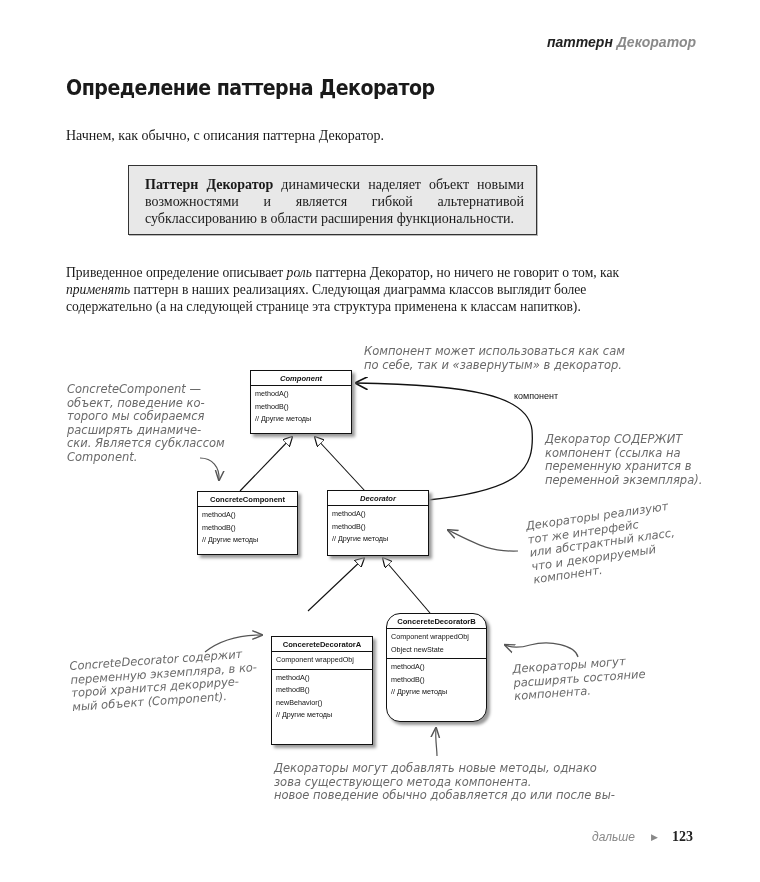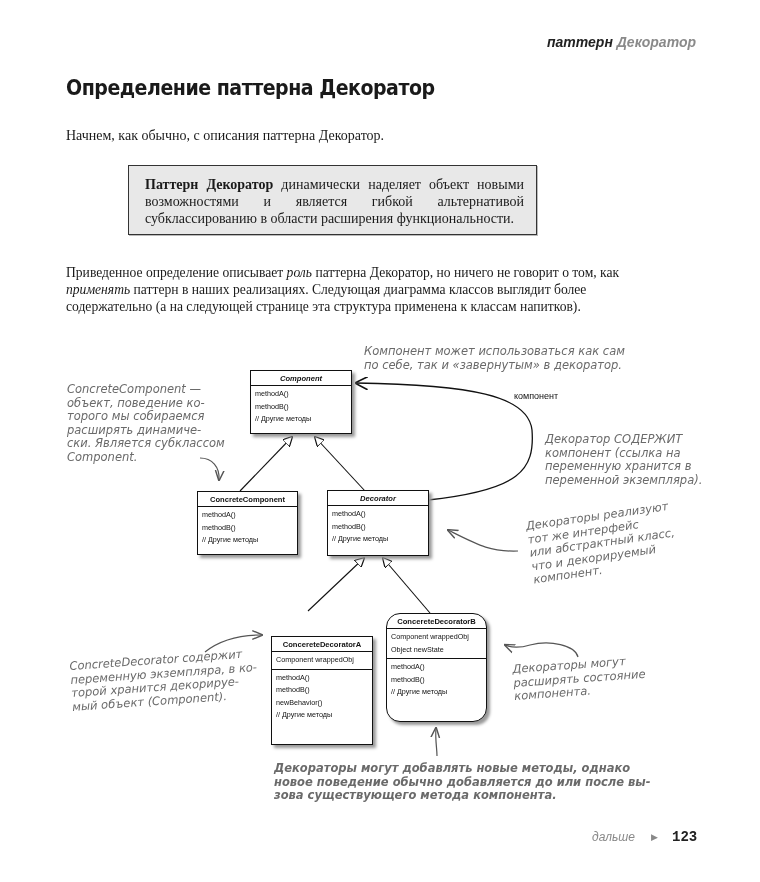--- a/index.html
+++ b/index.html
@@ -17,21 +17,21 @@
   .hand{font-family:"DejaVu Sans",sans-serif;font-style:italic;color:#6a6a6a;font-size:11.5px;line-height:13.5px;}
   .uml{position:absolute;background:#fff;border:1.3px solid #111;box-shadow:3px 3px 3px #999;font-family:"Liberation Sans",sans-serif;font-size:7.2px;color:#111;}
   .uml .name{border-bottom:1px solid #111;text-align:center;font-weight:bold;padding:3px 0 2px 0;font-size:7.6px;}
   .uml .name.it{font-style:italic;}
   .uml .sec{padding:2px 4px;}
   .uml .sec.attrs{border-bottom:1px solid #111;}
   .uml .row{height:12.5px;line-height:12.5px;white-space:nowrap;}
   .lbl{font-family:"Liberation Sans",sans-serif;font-size:9px;color:#111;}
   .footer-next{left:592px;top:830px;font-family:"Liberation Sans",sans-serif;font-style:italic;font-size:12px;color:#888;}
   .footer-arrow{left:651px;top:832px;font-size:9px;color:#888;}
-  .footer-page{left:672px;top:829px;font-family:Liberation Mono, monospace;font-weight:bold;font-size:14px;color:#222;}
+  .footer-page{left:672px;top:829px;font-family:Liberation Serif, serif;font-weight:bold;font-size:14px;color:#222;}
 </style>
 </head>
 <body>
 
 <div class="abs header">
   <span>паттерн</span>
   <span class="h2">Декоратор</span>
 </div>
 
 <div class="abs title">Определение паттерна Декоратор</div>
@@ -164,21 +164,21 @@
   <div>торой хранится декорируе-</div>
   <div>мый объект (Component).</div>
 </div>
 
 <div class="abs hand" style="left:512px;top:663px;transform:rotate(-4deg);transform-origin:left top;">
   <div>Декораторы могут</div>
   <div>расширять состояние</div>
   <div>компонента.</div>
 </div>
 
-<div class="abs hand" style="left:274px;top:762px;font-weight:bold;">
+<div class="abs hand" style="left:274px;top:762px;">
   <div>Декораторы могут добавлять новые методы, однако</div>
+  <div>зова существующего метода компонента.</div>
   <div>новое поведение обычно добавляется до или после вы-</div>
-  <div>зова существующего метода компонента.</div>
 </div>
 
 <div class="abs footer-next">дальше</div>
 <div class="abs footer-arrow">▶</div>
 <div class="abs footer-page">123</div>
 
 </body></html>

